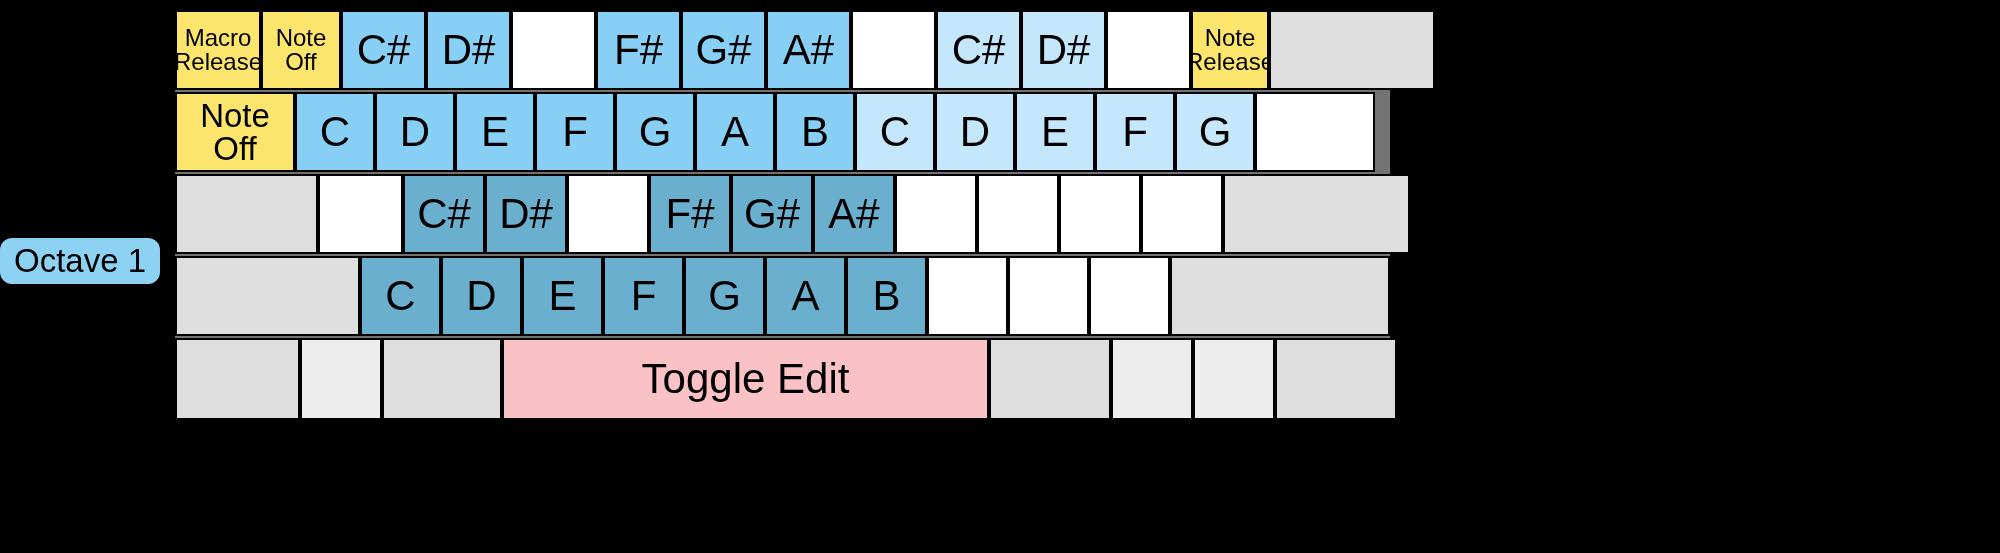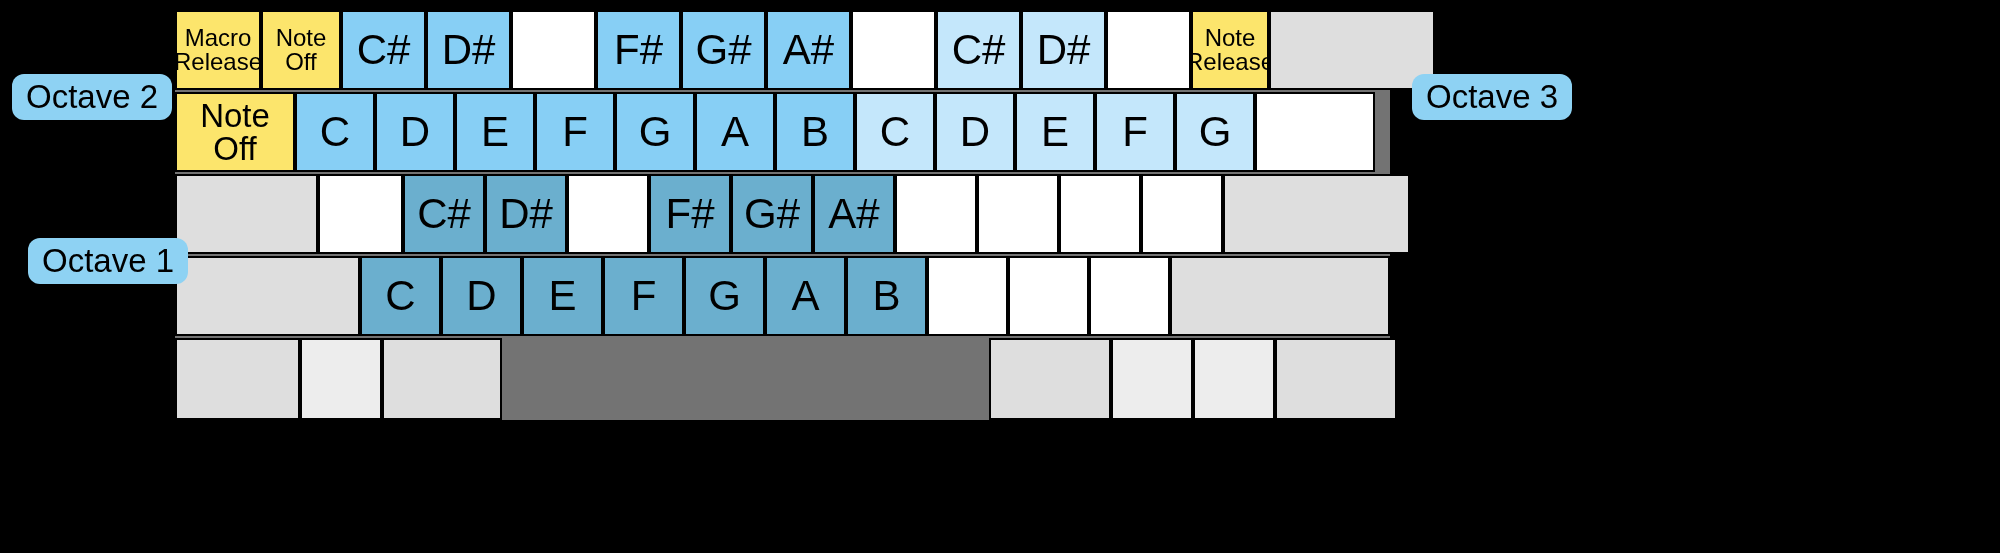--- a/index.html
+++ b/index.html
@@ -33,21 +33,21 @@
   .c-steel {background:#6bafce;}
   .c-pink  {background:#fbc2c6;}
 
   .lbl-big  {font-size:42px;}
   .lbl-two  {font-size:24px;white-space:pre-line;}
 
   
   .octag{position:absolute;background:#8ed2f3;border-radius:12px;
          padding:4px 14px;font-size:33px;color:#000;white-space:nowrap;}
   #oct2{left:12px;top:74px;}
-  #oct1{left:28px;top:238px;}
+  #oct1{left:0;top:238px;}
   #oct3{left:1412px;top:74px;}
 </style>
 </head>
 <body>
 
 <div id="stage">
 
   <div id="keyboard">
     <div class="krow r1" style="width: 1260px;">
         <div class="key c-yellow lbl-two" style="left: 0px; width: 86px;">Macro
@@ -111,24 +111,23 @@
         <div class="key c-steel lbl-big" style="left: 671px; width: 81px;">B</div>
         <div class="key c-white lbl-big" style="left: 752px; width: 81px;"></div>
         <div class="key c-white lbl-big" style="left: 833px; width: 81px;"></div>
         <div class="key c-white lbl-big" style="left: 914px; width: 81px;"></div>
         <div class="key c-gray lbl-big" style="left: 995px; width: 220px;"></div>
       </div>
     <div class="krow r5" style="width: 1222px;">
         <div class="key c-gray lbl-big" style="left: 0px; width: 125px;"></div>
         <div class="key c-gray2 lbl-big" style="left: 125px; width: 82px;"></div>
         <div class="key c-gray lbl-big" style="left: 207px; width: 120px;"></div>
+        <div class="key c-pink lbl-big" style="left: 327px; width: 487px;">Toggle Edit</div>
         <div class="key c-gray lbl-big" style="left: 814px; width: 122px;"></div>
         <div class="key c-gray2 lbl-big" style="left: 936px; width: 82px;"></div>
         <div class="key c-gray2 lbl-big" style="left: 1018px; width: 82px;"></div>
         <div class="key c-gray lbl-big" style="left: 1100px; width: 122px;"></div>
       </div>
   </div>
 
-  <div class="octag" id="oct2">Octave 2</div>
   <div class="octag" id="oct1">Octave 1</div>
-  <div class="octag" id="oct3">Octave 3</div>
 
 </div>
 
 </body></html>

